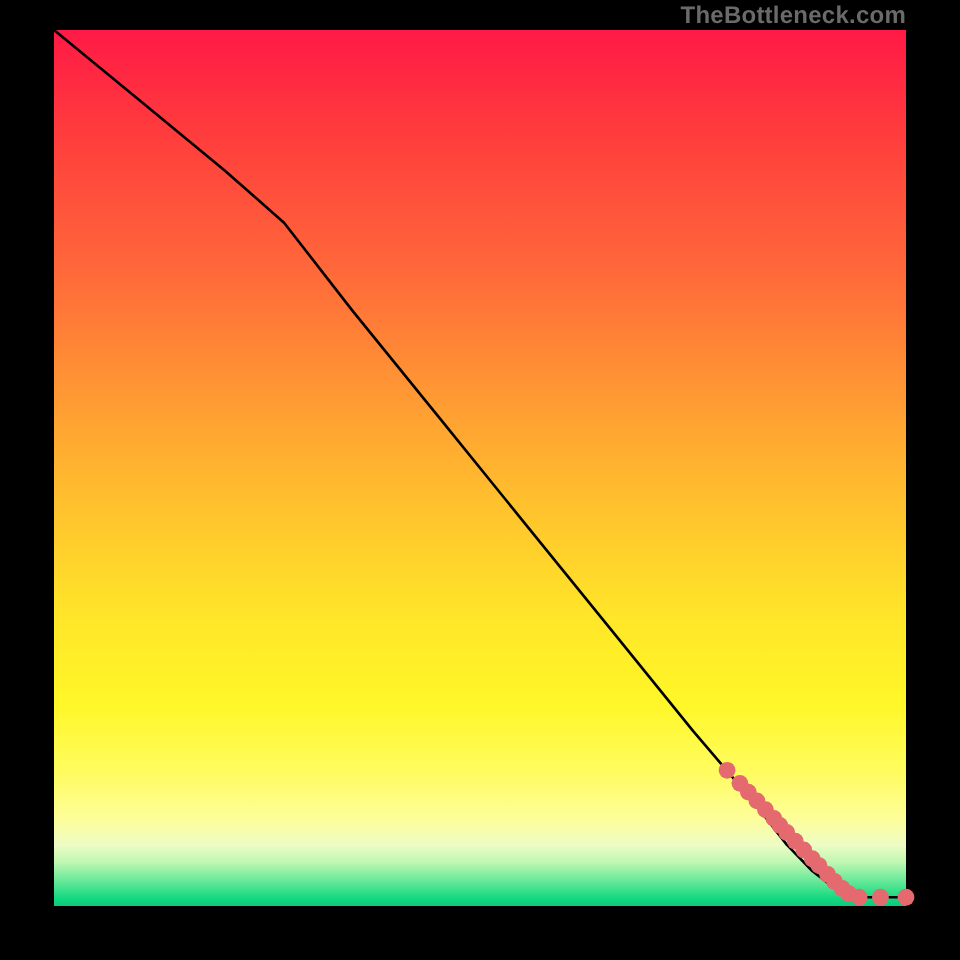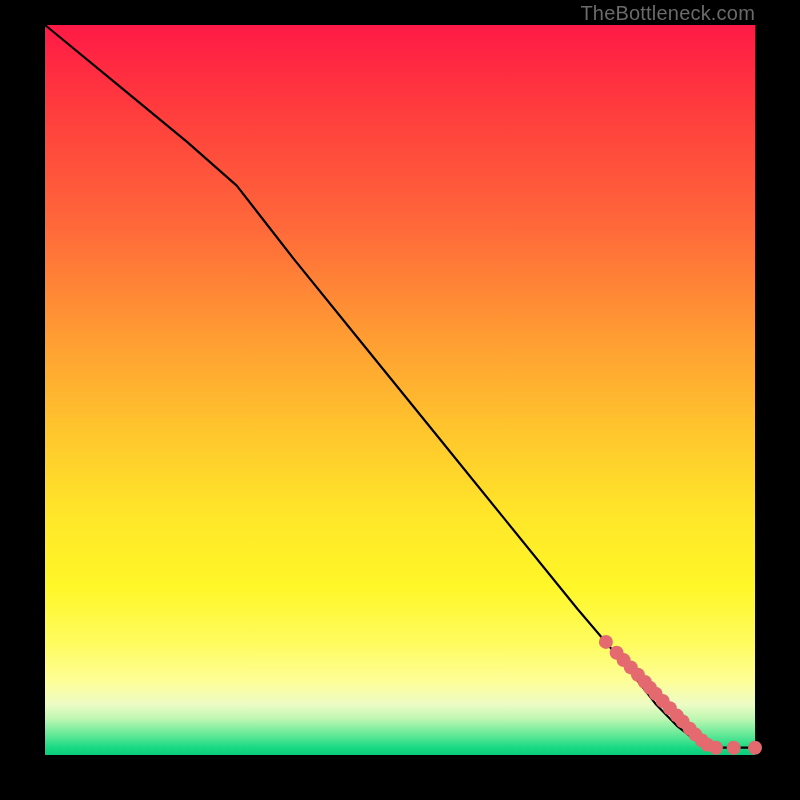--- a/index.html
+++ b/index.html
@@ -40,21 +40,21 @@
       #18d983 99%,
       #0acb7a 100%
     );
   }
   .attribution {
     position: absolute;
     top: 2px;
     right: 45px;
     color: #6a6a6a;
     font-size: 20px;
-    font-weight: 400;
+    font-weight: 700;
     letter-spacing: 0.2px;
   }
   svg.overlay {
     position: absolute;
     left: 0;
     top: 0;
     width: 710px;
     height: 730px;
     overflow: visible;
   }

